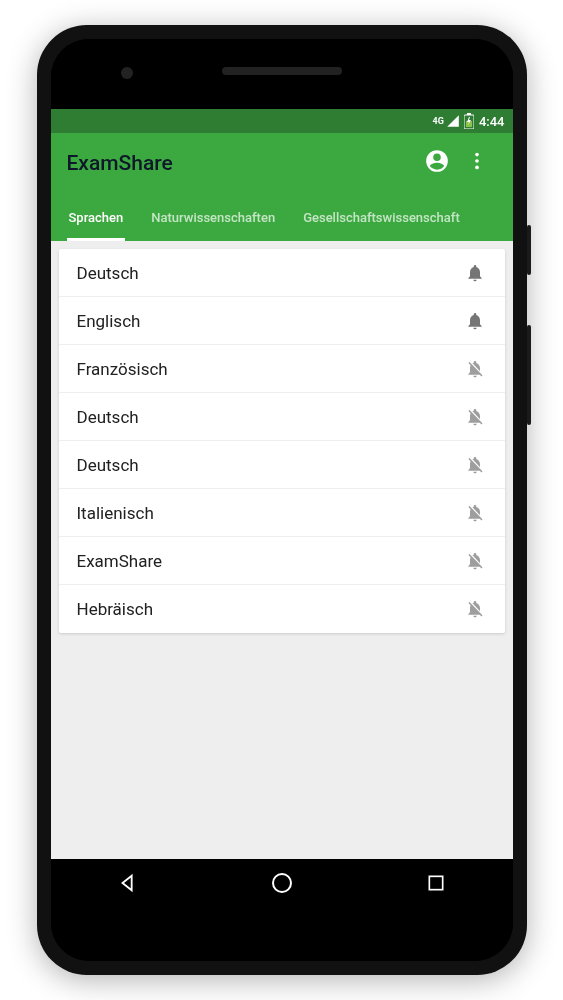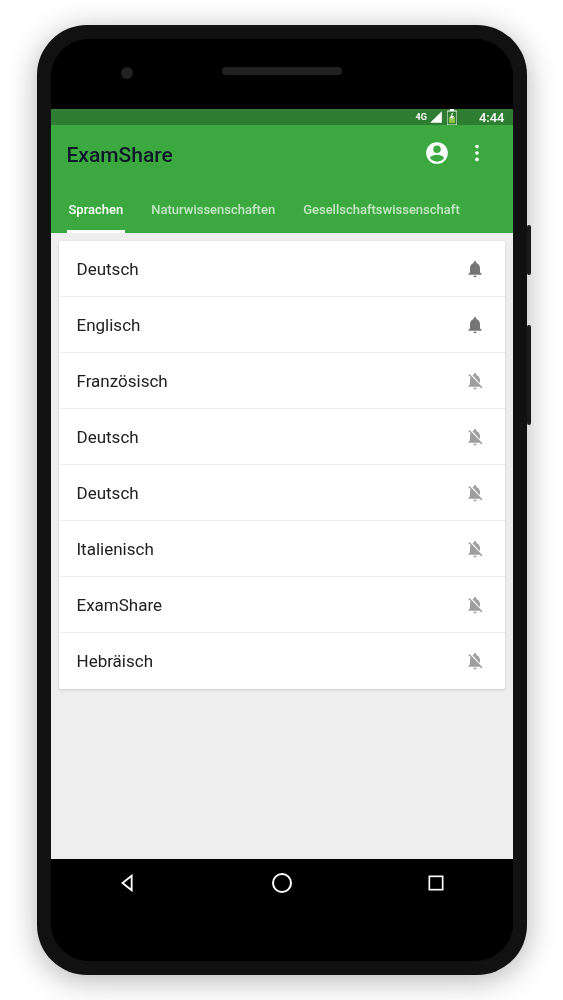--- a/index.html
+++ b/index.html
@@ -56,21 +56,21 @@
   border-radius: 50%;
 }
 .screen {
   flex: 1;
   background: #eeeeee;
   display: flex;
   flex-direction: column;
   overflow: hidden;
 }
 .status-bar {
-  height: 16px;
+  height: 24px;
   background: #2e7d32;
   display: flex;
   align-items: center;
   justify-content: flex-end;
   padding: 0 8px;
   gap: 4px;
   color: #fff;
   font-size: 13px;
   font-weight: 500;
 }
@@ -128,21 +128,21 @@
   flex: 1;
   padding: 8px;
   overflow: hidden;
 }
 .card {
   background: #fff;
   border-radius: 2px;
   box-shadow: 0 1px 3px rgba(0,0,0,0.15);
 }
 .list-item {
-  height: 56px;
+  height: 48px;
   display: flex;
   align-items: center;
   padding: 0 18px;
   border-bottom: 1px solid #eee;
   justify-content: space-between;
 }
 .list-item:last-child { border-bottom: none; }
 .list-label {
   flex: 1;
   font-size: 17px;
@@ -205,21 +205,21 @@
             </svg>
         </span>
         <span class="sb-item">
           <svg width="10" height="16" viewBox="0 0 10 16">
               <rect x="0" y="2" width="10" height="14" rx="1" fill="none" stroke="#fff" stroke-width="1"></rect>
               <rect x="3" y="0" width="4" height="2" fill="#fff"></rect>
               <rect x="2" y="8" width="6" height="6" fill="#8bc34a"></rect>
               <path d="M5 4l-2 5h2l-1 3 3-5H5l1-3z" fill="#fff"></path>
             </svg>
         </span>
-        <span class="sb-item" style="margin-left:18px;">4:44</span>
+        <span class="sb-item" style="margin-left:1px;">4:44</span>
       </div>
 
       <div class="app-bar">
         <div class="app-title">ExamShare</div>
         <div class="app-action">
           <span>
             <svg width="26" height="26" viewBox="0 0 24 24" fill="#fff">
                 <path d="M12 2a10 10 0 100 20 10 10 0 000-20zm0 3a3.5 3.5 0 110 7 3.5 3.5 0 010-7zm0 15c-2.7 0-5.1-1.3-6.6-3.3.1-2 4.4-3.2 6.6-3.2s6.5 1.2 6.6 3.2A8 8 0 0112 20z"></path>
               </svg>
           </span>

